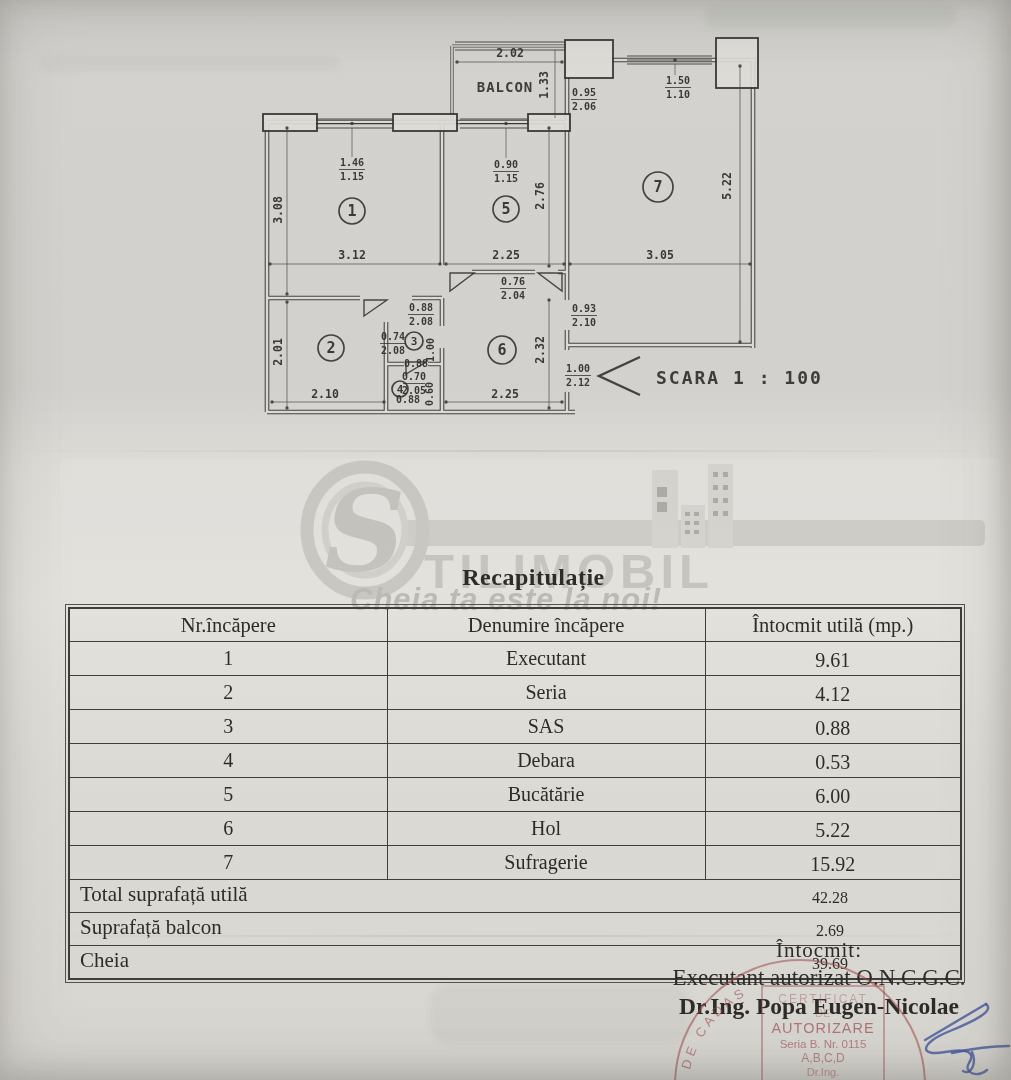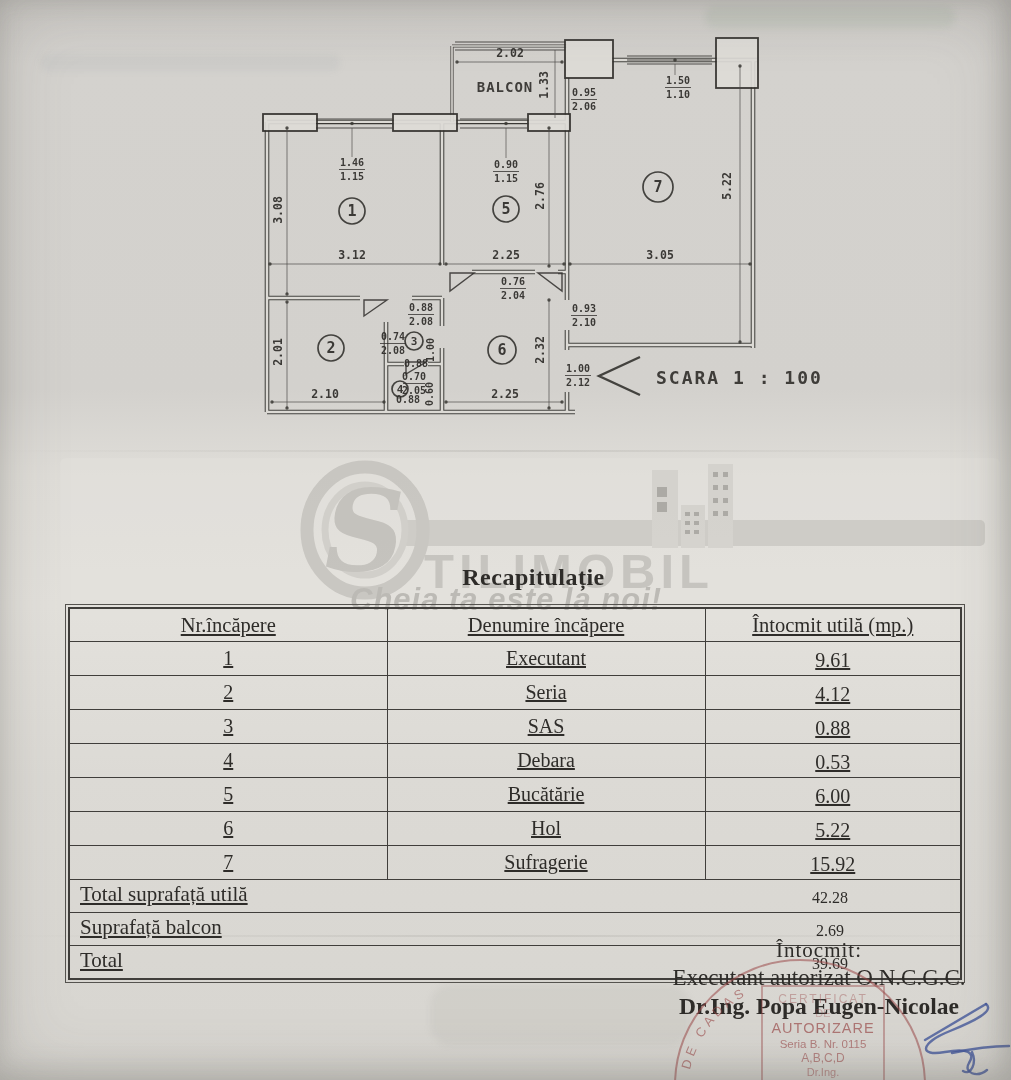--- a/index.html
+++ b/index.html
@@ -50,21 +50,21 @@
   .wm-bldg{fill:#d3d1cc;}
   .wm-wind{fill:#94928d;opacity:.75;}
 
   .recap-title{position:absolute; left:0; top:564px; width:1011px; text-align:center; z-index:4;
     font:700 24px "Liberation Serif",serif; letter-spacing:.5px; transform:translateX(28px);}
 
   
   .tblwrap{position:absolute; left:68px; top:607px; z-index:4;}
   table.recap{border-collapse:collapse; width:892px; table-layout:fixed;
     border:2px solid #403e3b; outline:1.5px solid #55534f; outline-offset:2.5px;
-    font-family:"Liberation Serif",serif;text-decoration:underline;}
+    font-family:"Liberation Serif",serif;}
   table.recap col.c1{width:318px;} table.recap col.c2{width:318px;} table.recap col.c3{width:256px;}
   table.recap th{border:1.6px solid #403e3b; height:32px; font-weight:400; font-size:20.5px; text-align:center; padding:0;}
   table.recap td{border:1.6px solid #403e3b; height:26px; font-size:20px; text-align:center; padding:0; vertical-align:middle;}
   table.recap td.v{vertical-align:top; padding-top:7px; height:26px;margin-top:28px;}
   table.recap tr.foot td{position:relative; height:30px; text-align:left; vertical-align:top; font-size:21px; padding:2px 0 0 10px;}
   .fvalue{position:absolute; left:634px; top:9px; width:252px; text-align:center; font-size:16px;}
 
   
   .signoff{position:absolute; left:630px; top:938px; width:378px; text-align:center; z-index:5;}
   .signoff .l1{font-size:21px; letter-spacing:1px;}
@@ -342,21 +342,21 @@
           </td>
         </tr>
         <tr class="foot">
           <td colspan="3">
             <span>Suprafață balcon</span>
             <span class="fvalue">2.69</span>
           </td>
         </tr>
         <tr class="foot">
           <td colspan="3">
-            <span>Total</span>
+            <span>Cheia</span>
             <span class="fvalue">39.69</span>
           </td>
         </tr>
       </tbody>
     </table>
   </div>
 
   <div class="signoff">
     <div class="l1">Întocmit:</div>
     <div class="l2">Executant autorizat O.N.C.G.C.</div>

